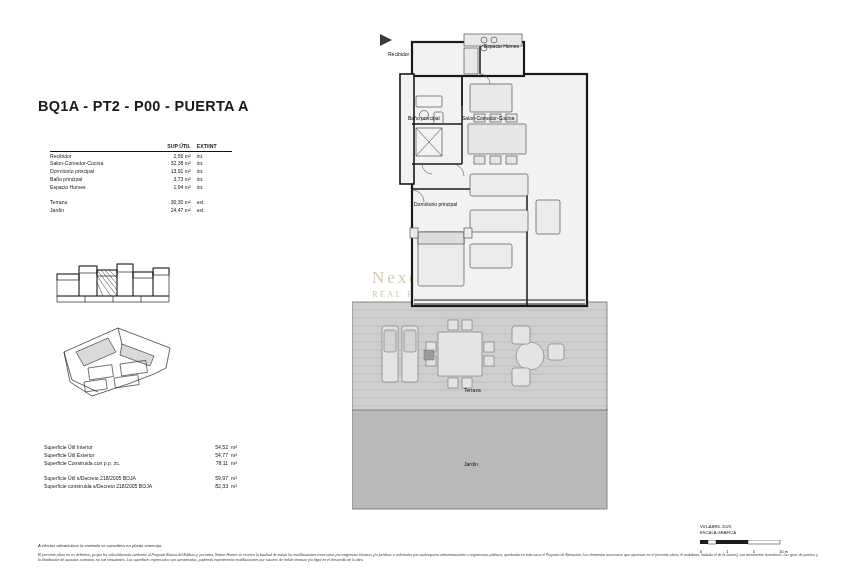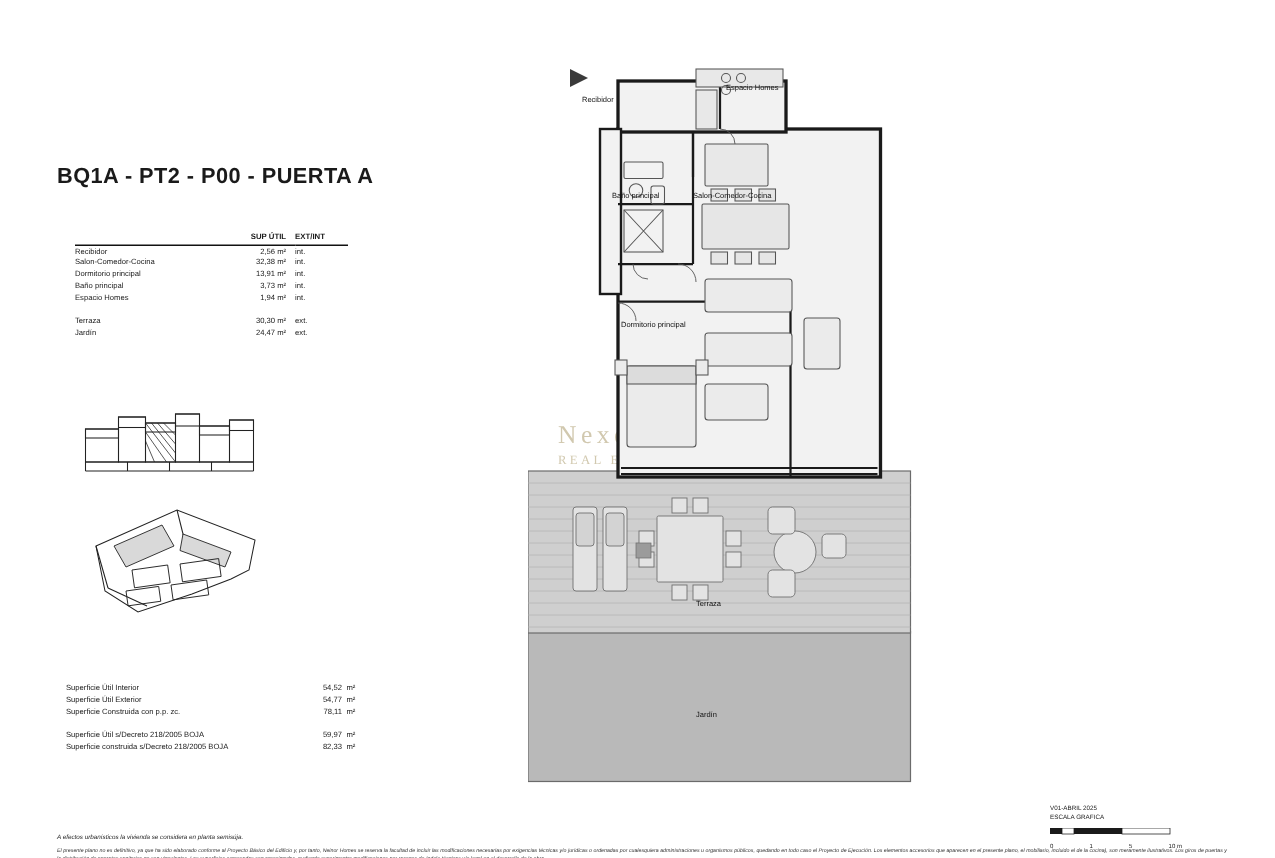--- a/index.html
+++ b/index.html
@@ -6,21 +6,21 @@
   html, body { margin: 0; padding: 0; }
   body {
     width: 850px;
     height: 572px;
     background: #ffffff;
     font-family: "Liberation Sans", sans-serif;
     color: #1a1a1a;
     position: relative;
     overflow: hidden;
   }
-  .sheet { position: absolute; inset: 0; margin-top: 12px; }
+  .sheet { position: absolute; inset: 0; }
 
   
   .title-block {
     position: absolute;
     left: 38px; top: 98px;
     font-size: 14.5px;
     font-weight: bold;
     letter-spacing: 0.3px;
     white-space: nowrap;
   }

